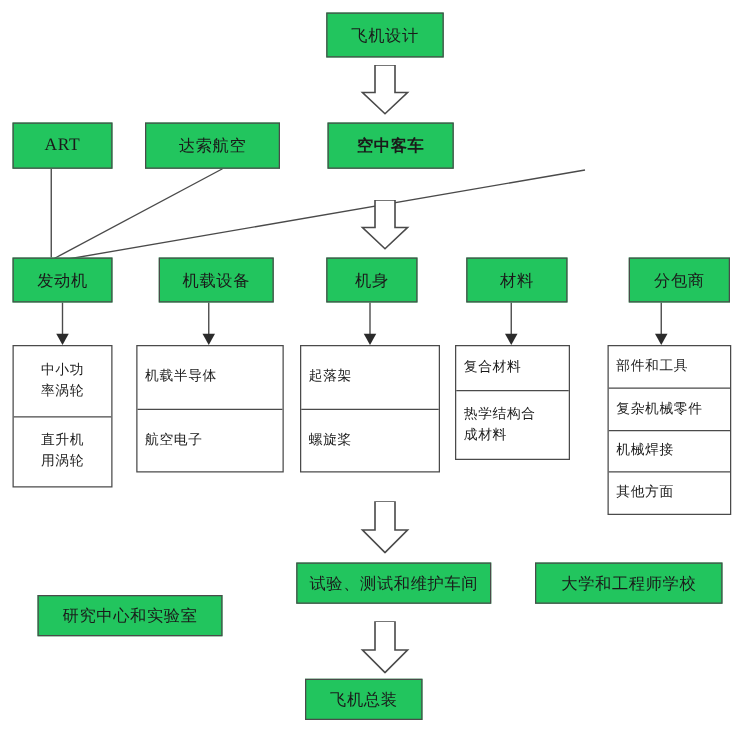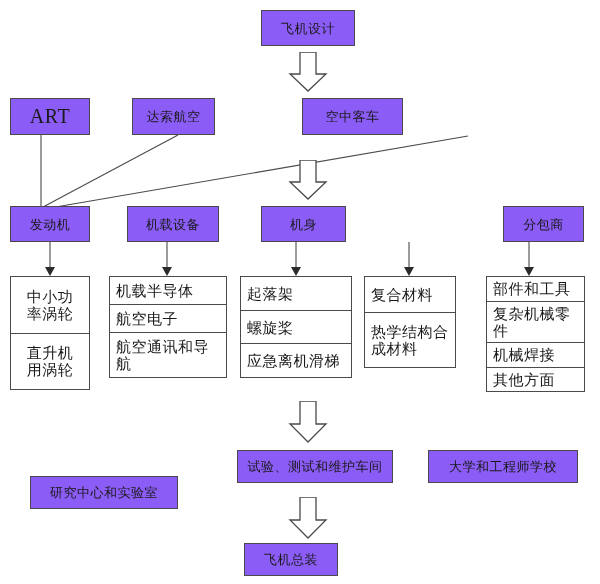--- a/index.html
+++ b/index.html
@@ -4,36 +4,36 @@
 <style>
   html,body{margin:0;padding:0;background:#ffffff;}
   body{
     width:600px;height:584px;position:relative;overflow:hidden;
     font-family:"Liberation Sans","DejaVu Sans",sans-serif;
     color:#1a1a1a;
   }
   #canvas{position:absolute;left:0;top:0;width:600px;height:584px;}
   .box{
     position:absolute;box-sizing:border-box;
-    border:1px solid #4a4a4a;background:#8b5cf6;
+    border:1px solid #4a4a4a;background:#22c55e;
     display:flex;align-items:center;justify-content:center;
     font-size:13px;line-height:17px;letter-spacing:.5px;
     text-align:center;white-space:pre;
   }
-  .box.latin{font-family:"Liberation Serif","DejaVu Serif",serif;font-size:20px;}
-  .box.bold{font-weight:normal;margin-left:40px;}
+  .box.latin{font-family:"Liberation Serif","DejaVu Serif",serif;font-size:14px;}
+  .box.bold{font-weight:bold;}
   .stack{
     position:absolute;box-sizing:border-box;
     border:1px solid #4a4a4a;background:#ffffff;
     display:flex;flex-direction:column;
   }
   .cell{
     box-sizing:border-box;flex:1 1 auto;
     display:flex;align-items:center;
-    font-size:15px;line-height:17px;letter-spacing:.5px;
+    font-size:11px;line-height:17px;letter-spacing:.5px;
     padding:2px 6px;
     border-bottom:1px solid #4a4a4a;
     white-space:pre-line;
   }
   .cell:last-child{border-bottom:none;}
   .cell.ctr{justify-content:center;text-align:center;}
   svg{position:absolute;left:0;top:0;pointer-events:none;}
   .fat-arrow{position:absolute;}
 </style>
 </head>
@@ -74,54 +74,53 @@
   <svg class="fat-arrow" style="left:286px;top:401px;width:44px;height:42px" viewBox="0 0 44 42">
     <polygon points="14,0 30,0 30,23 40,23 22,41 4,23 14,23" fill="#ffffff" stroke="#4a4a4a" stroke-width="1.3"></polygon>
   </svg>
   <svg class="fat-arrow" style="left:286px;top:497px;width:44px;height:42px" viewBox="0 0 44 42">
     <polygon points="14,0 30,0 30,23 40,23 22,41 4,23 14,23" fill="#ffffff" stroke="#4a4a4a" stroke-width="1.3"></polygon>
   </svg>
 
   <div class="box" style="left:261px;top:10px;width:94px;height:36px">飞机设计</div>
 
   <div class="box latin" style="left:10px;top:98px;width:80px;height:37px">ART</div>
-  <div class="box" style="left:132px;top:98px;width:83px;height:37px">达索航空</div>
+  <div class="box" style="left:116px;top:98px;width:108px;height:37px">达索航空</div>
   <div class="box bold" style="left:262px;top:98px;width:101px;height:37px">空中客车</div>
 
   <div class="box" style="left:10px;top:206px;width:80px;height:36px">发动机</div>
   <div class="box" style="left:127px;top:206px;width:92px;height:36px">机载设备</div>
-  <div class="box" style="left:261px;top:206px;width:85px;height:36px">机身</div>
+  <div class="box" style="left:261px;top:206px;width:73px;height:36px">机身</div>
+  <div class="box" style="left:373px;top:206px;width:81px;height:36px">材料</div>
   <div class="box" style="left:503px;top:206px;width:81px;height:36px">分包商</div>
 
   <div class="stack" style="left:10px;top:276px;width:80px;height:114px">
     <div class="cell ctr">中小功
 率涡轮</div>
     <div class="cell ctr">直升机
 用涡轮</div>
   </div>
 
   <div class="stack" style="left:109px;top:276px;width:118px;height:102px">
     <div class="cell">机载半导体</div>
     <div class="cell">航空电子</div>
-    <div class="cell">航空通讯和导航</div>
   </div>
 
   <div class="stack" style="left:240px;top:276px;width:112px;height:102px">
     <div class="cell">起落架</div>
     <div class="cell">螺旋桨</div>
-    <div class="cell">应急离机滑梯</div>
   </div>
 
   <div class="stack" style="left:364px;top:276px;width:92px;height:92px">
     <div class="cell">复合材料</div>
     <div class="cell" style="flex:0 0 54px">热学结构合
 成材料</div>
   </div>
 
-  <div class="stack" style="left:486px;top:276px;width:99px;height:116px">
+  <div class="stack" style="left:486px;top:276px;width:99px;height:136px">
     <div class="cell">部件和工具</div>
     <div class="cell">复杂机械零件</div>
     <div class="cell">机械焊接</div>
     <div class="cell">其他方面</div>
   </div>
 
   <div class="box" style="left:30px;top:476px;width:148px;height:33px">研究中心和实验室</div>
   <div class="box" style="left:237px;top:450px;width:156px;height:33px">试验、测试和维护车间</div>
   <div class="box" style="left:428px;top:450px;width:150px;height:33px">大学和工程师学校</div>
 

